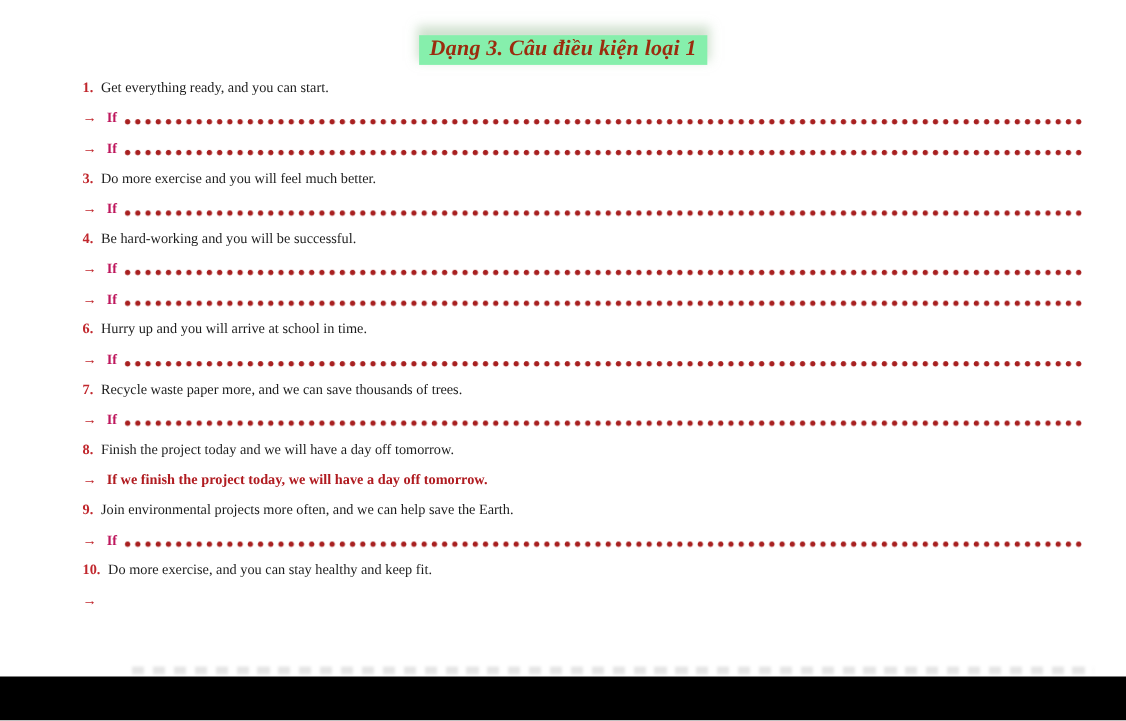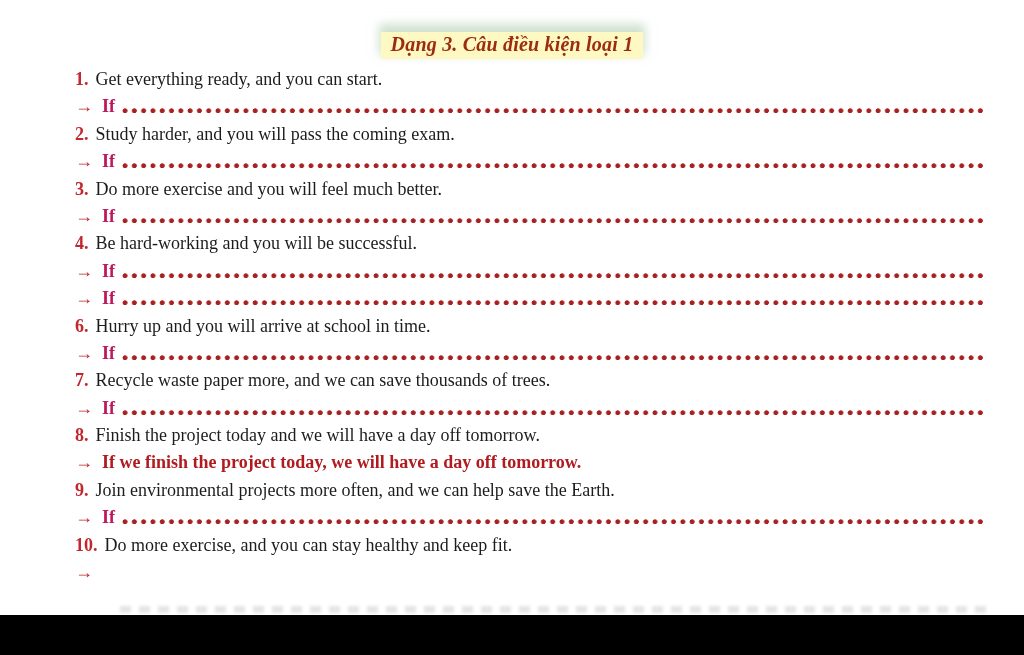--- a/index.html
+++ b/index.html
@@ -18,34 +18,34 @@
     padding-top: 32px;
     text-align: center;
     height: 30px;
   }
   .title-highlight {
     display: inline-block;
     font-size: 20px;
     font-weight: bold;
     font-style: italic;
     color: #9b2c0e;
-    background: #fef9c3;
+    background: #86efac;
     padding: 1px 10px 3px 10px;
     box-shadow: 0 -6px 9px 2px rgba(170, 200, 168, 0.55);
     letter-spacing: 0.2px;
   }
   .items {
     margin-top: 4px;
     padding-left: 75px;
     padding-right: 39px;
   }
   .line {
     height: 27.4px;
     line-height: 27.4px;
-    font-size: 18px;
+    font-size: 13px;
     white-space: nowrap;
     overflow: hidden;
   }
   .num {
     color: #c1272d;
     font-weight: bold;
     margin-right: 7px;
   }
   .sentence { color: #1c1c1c; }
   .answer-line { display: flex; }
@@ -97,23 +97,20 @@
 
     <div class="line">
       <span class="num">1.</span><span class="sentence">Get everything ready, and you can start.</span>
     </div>
     <div class="line answer-line">
       <span class="arrow">→</span>
         <span class="if-label">If</span>
         <span class="dots"></span>
     </div>
 
-    <div class="line">
-      <span class="num">2.</span><span class="sentence">Study harder, and you will pass the coming exam.</span>
-    </div>
     <div class="line answer-line">
       <span class="arrow">→</span>
         <span class="if-label">If</span>
         <span class="dots"></span>
     </div>
 
     <div class="line">
       <span class="num">3.</span><span class="sentence">Do more exercise and you will feel much better.</span>
     </div>
     <div class="line answer-line">

